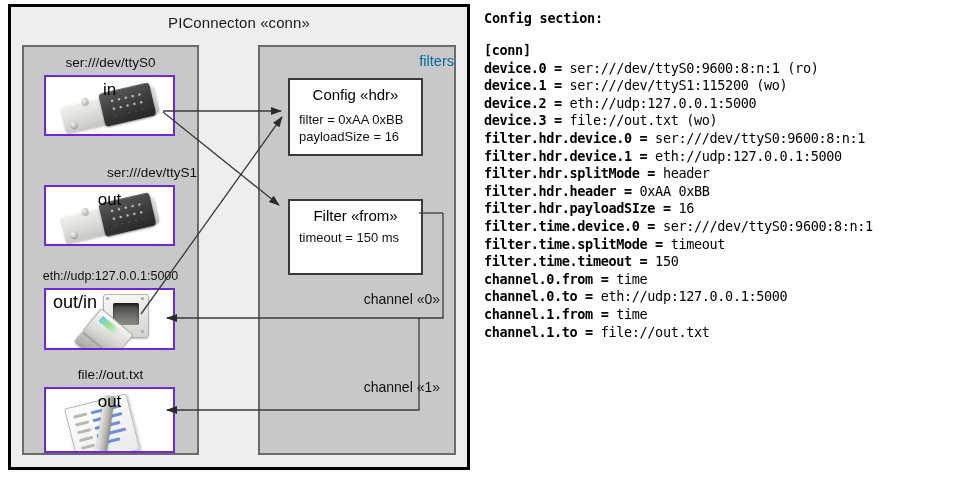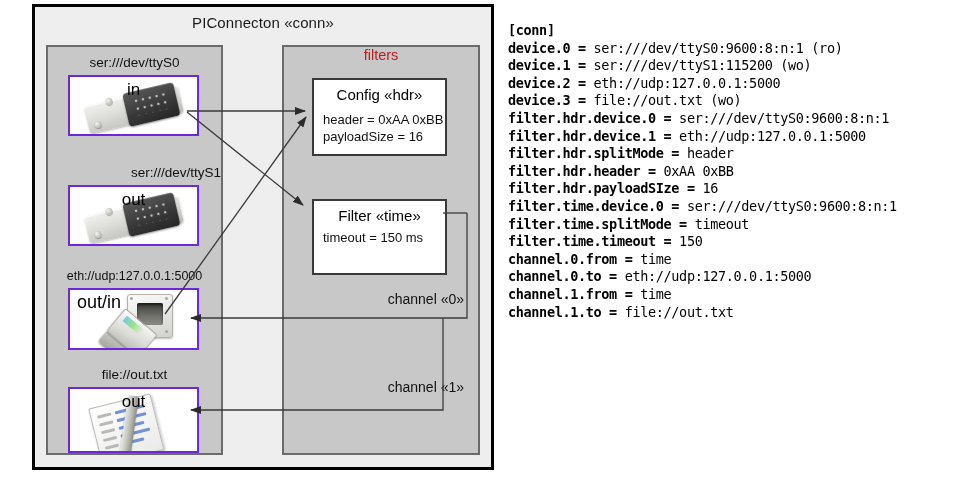--- a/index.html
+++ b/index.html
@@ -1,36 +1,36 @@
 <!DOCTYPE html>
 <html><head>
 <meta charset="utf-8">
 <style>
   html,body{margin:0;padding:0;background:#ffffff;}
   body{width:964px;height:484px;font-family:"Liberation Sans",sans-serif;color:#000;overflow:hidden;}
-  .root{position:relative;width:776px;height:484px;margin-left:24px;}
+  .root{position:relative;width:776px;height:484px;}
 
   
   .diagram{
     position:absolute;left:8px;top:4px;width:462px;height:466px;
     background:#eeeeee;border:3px solid #000000;box-sizing:border-box;
   }
   .diagram-title{
     position:absolute;left:0;top:7px;width:100%;text-align:center;
     font-size:15px;color:#1a1a1a;letter-spacing:.1px;
   }
 
   
   .panel{
     position:absolute;background:#c8c8c8;border:2px solid #6b6b6b;
     box-sizing:border-box;
   }
   .panel-title{
-    position:absolute;left:0;top:0;width:100%;text-align:center;
-    font-size:14.5px;color:#b91c1c;
+    position:absolute;left:0;top:6px;width:100%;text-align:right;
+    font-size:14.5px;color:#0369a1;
   }
   .devices-panel{left:11px;top:38px;width:177px;height:410px;padding-left:20px;}
   .filters-panel{left:247px;top:38px;width:198px;height:410px;}
 
   
   .dev-label{
     position:absolute;text-align:center;font-size:13.5px;color:#111;
     white-space:nowrap;
   }
   .dev-box{
@@ -242,26 +242,26 @@
             <div class="nib"></div>
         </div>
       </div>
     </div>
 
     <div class="panel filters-panel">
       <div class="panel-title">filters</div>
 
       <div class="filter-box" style="left:28px;top:31px;width:135px;height:78px;">
         <div class="filter-title">Config «hdr»</div>
-        <div class="filter-prop" style="top:32px;">header = 0xAA 0xBB</div>
+        <div class="filter-prop" style="top:32px;">filter = 0xAA 0xBB</div>
         <div class="filter-prop" style="top:49px;">payloadSize = 16</div>
       </div>
 
       <div class="filter-box" style="left:28px;top:152px;width:135px;height:76px;">
-        <div class="filter-title">Filter «time»</div>
+        <div class="filter-title">Filter «from»</div>
         <div class="filter-prop" style="top:29px;">timeout = 150 ms</div>
       </div>
 
       <div class="chan-label" style="right:14px;top:244px;">channel «0»</div>
       <div class="chan-label" style="right:14px;top:332px;">channel «1»</div>
     </div>
 
     <svg class="wires" viewBox="0 0 462 466">
       <defs>
         <marker id="ah" markerWidth="11" markerHeight="8" refX="10" refY="4" orient="auto" markerUnits="userSpaceOnUse">
@@ -279,16 +279,17 @@
         <path d="M432,206 L432,311 L156,311" marker-end="url(#ah)"></path>
 
         <path d="M408,311 L408,403 L156,403" marker-end="url(#ah)"></path>
 
         <path d="M408,206 L432,206"></path>
       </g>
     </svg>
   </div>
 
   <div class="config">
+    <div class="config-head">Config section:</div>
     <div class="config-body" id="config-body"><span class="config-line"><span class="ck">[conn]</span><span class="cv"></span></span><span class="config-line"><span class="ck">device.0 = </span><span class="cv">ser:///dev/ttyS0:9600:8:n:1 (ro)</span></span><span class="config-line"><span class="ck">device.1 = </span><span class="cv">ser:///dev/ttyS1:115200 (wo)</span></span><span class="config-line"><span class="ck">device.2 = </span><span class="cv">eth://udp:127.0.0.1:5000</span></span><span class="config-line"><span class="ck">device.3 = </span><span class="cv">file://out.txt (wo)</span></span><span class="config-line"><span class="ck">filter.hdr.device.0 = </span><span class="cv">ser:///dev/ttyS0:9600:8:n:1</span></span><span class="config-line"><span class="ck">filter.hdr.device.1 = </span><span class="cv">eth://udp:127.0.0.1:5000</span></span><span class="config-line"><span class="ck">filter.hdr.splitMode = </span><span class="cv">header</span></span><span class="config-line"><span class="ck">filter.hdr.header = </span><span class="cv">0xAA 0xBB</span></span><span class="config-line"><span class="ck">filter.hdr.payloadSIze = </span><span class="cv">16</span></span><span class="config-line"><span class="ck">filter.time.device.0 = </span><span class="cv">ser:///dev/ttyS0:9600:8:n:1</span></span><span class="config-line"><span class="ck">filter.time.splitMode = </span><span class="cv">timeout</span></span><span class="config-line"><span class="ck">filter.time.timeout = </span><span class="cv">150</span></span><span class="config-line"><span class="ck">channel.0.from = </span><span class="cv">time</span></span><span class="config-line"><span class="ck">channel.0.to = </span><span class="cv">eth://udp:127.0.0.1:5000</span></span><span class="config-line"><span class="ck">channel.1.from = </span><span class="cv">time</span></span><span class="config-line"><span class="ck">channel.1.to = </span><span class="cv">file://out.txt</span></span></div>
   </div>
 
 </div>
 
 </body></html>

